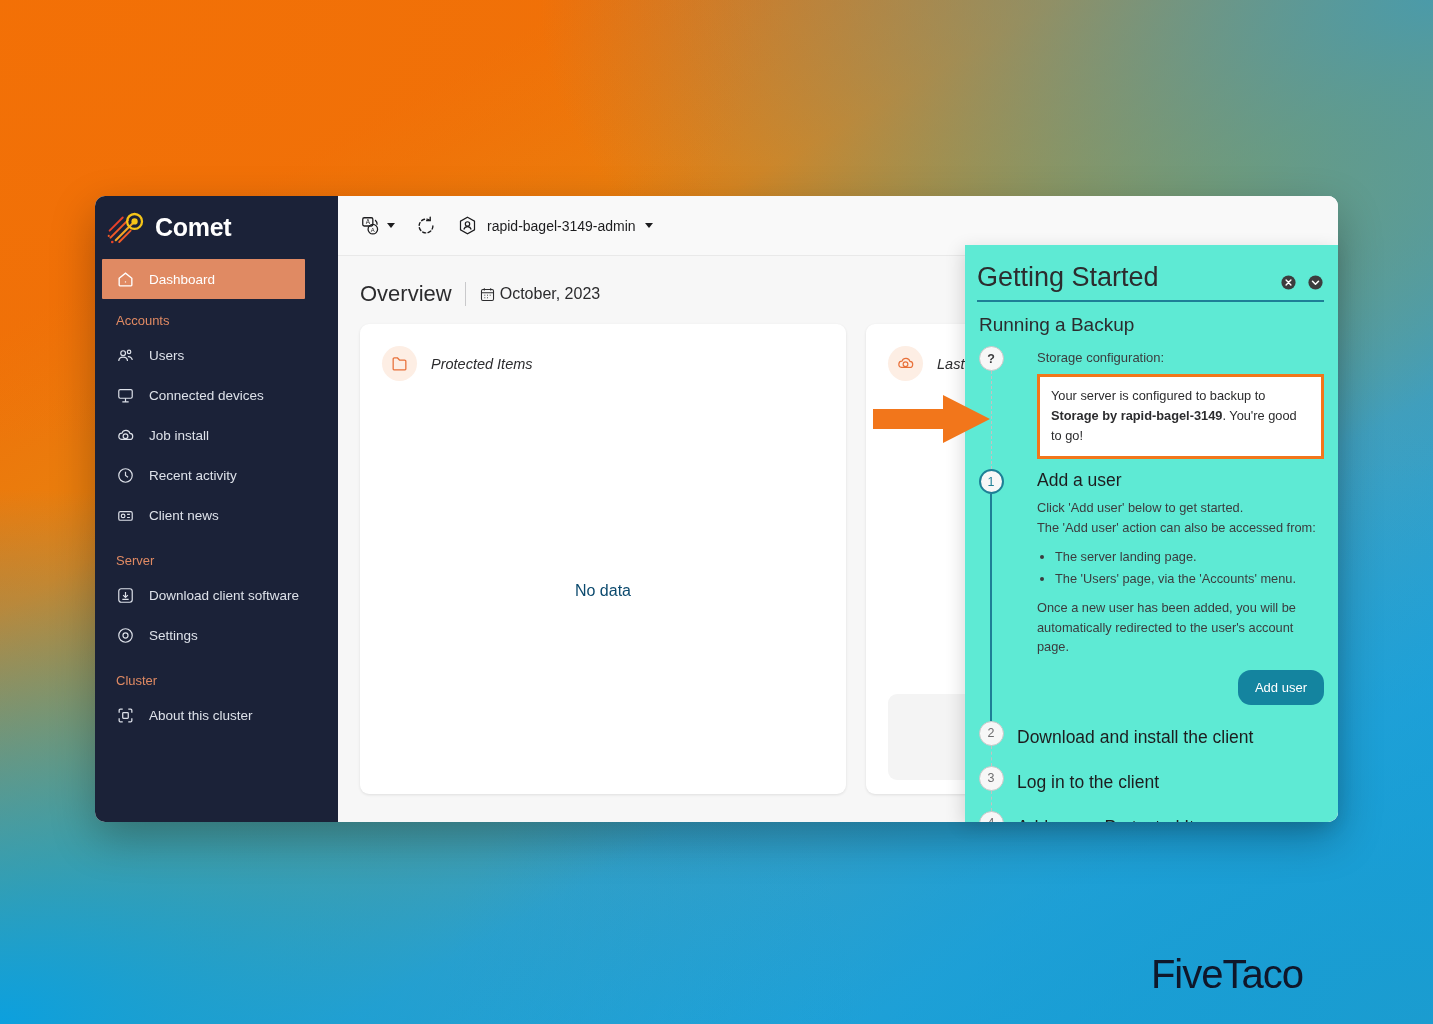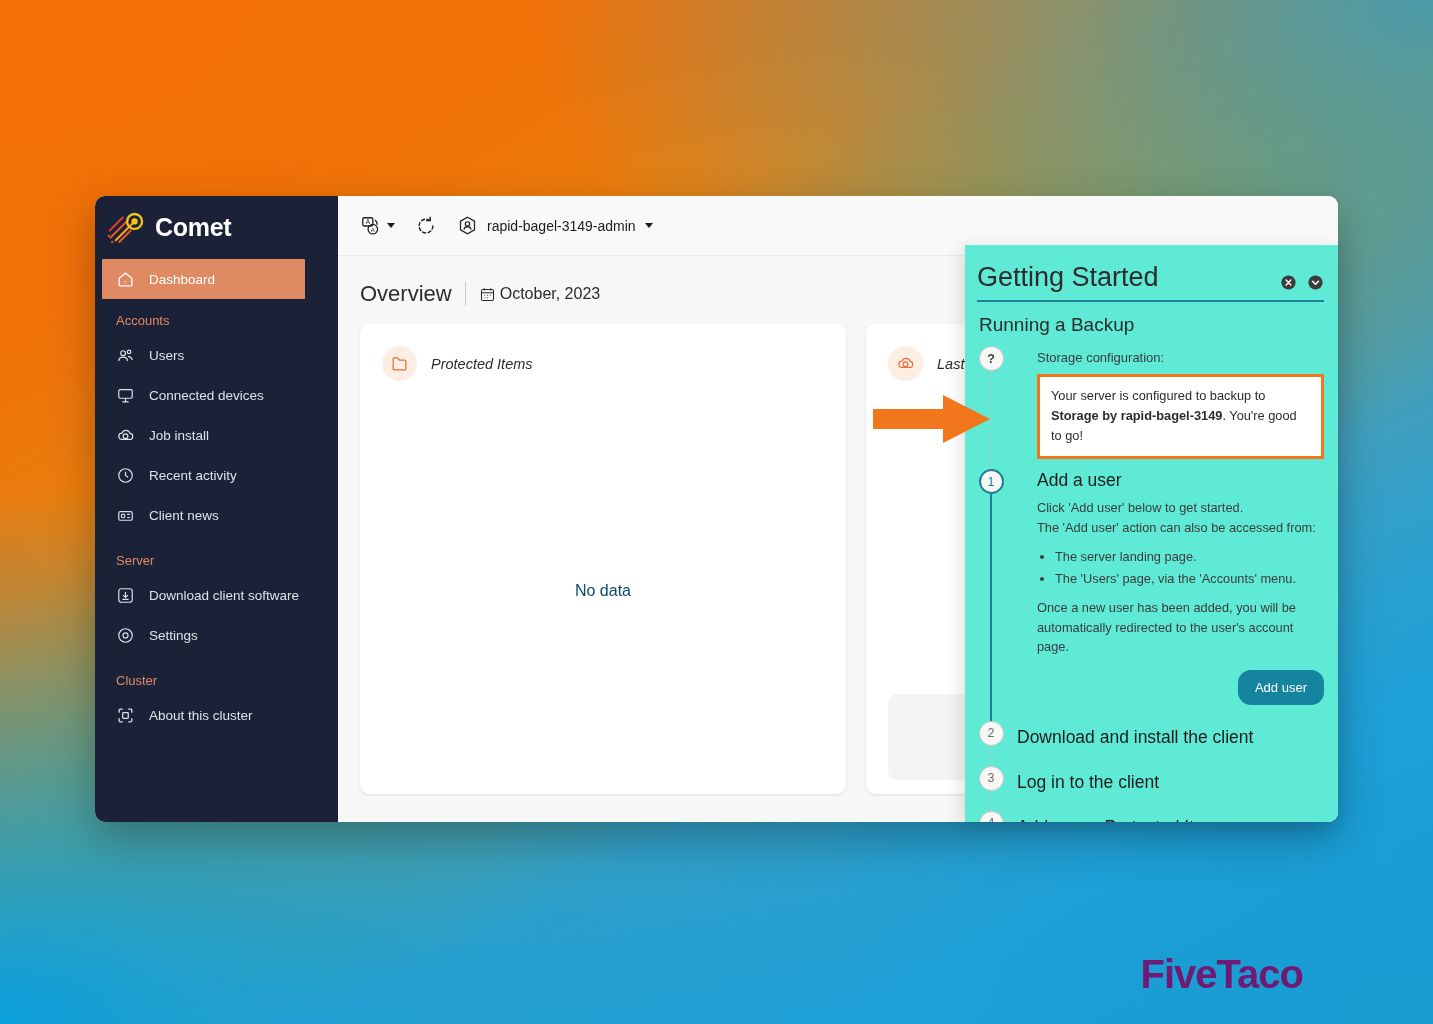--- a/index.html
+++ b/index.html
@@ -242,23 +242,23 @@
     position: absolute;
     left: 873px; top: 395px;
     width: 117px; height: 48px;
     z-index: 40;
   }
 
   
   .watermark {
     position: absolute;
     right: 130px; bottom: 27px;
-    color: #701a75;
+    color: #0f172a;
     font-size: 40px;
-    font-weight: bold;
+    font-weight: normal;
     letter-spacing: -1px;
   }
 </style>
 </head>
 <body>
 
 <div class="bg-tint"></div>
 
 <div class="app-window">
 

